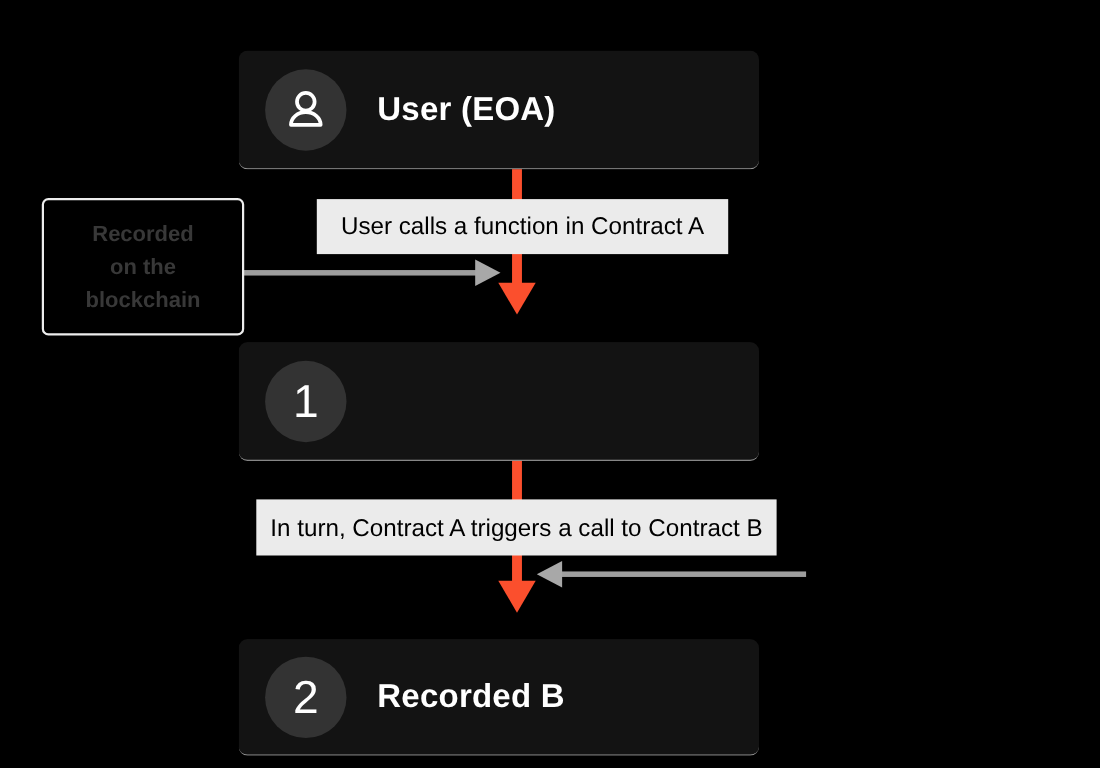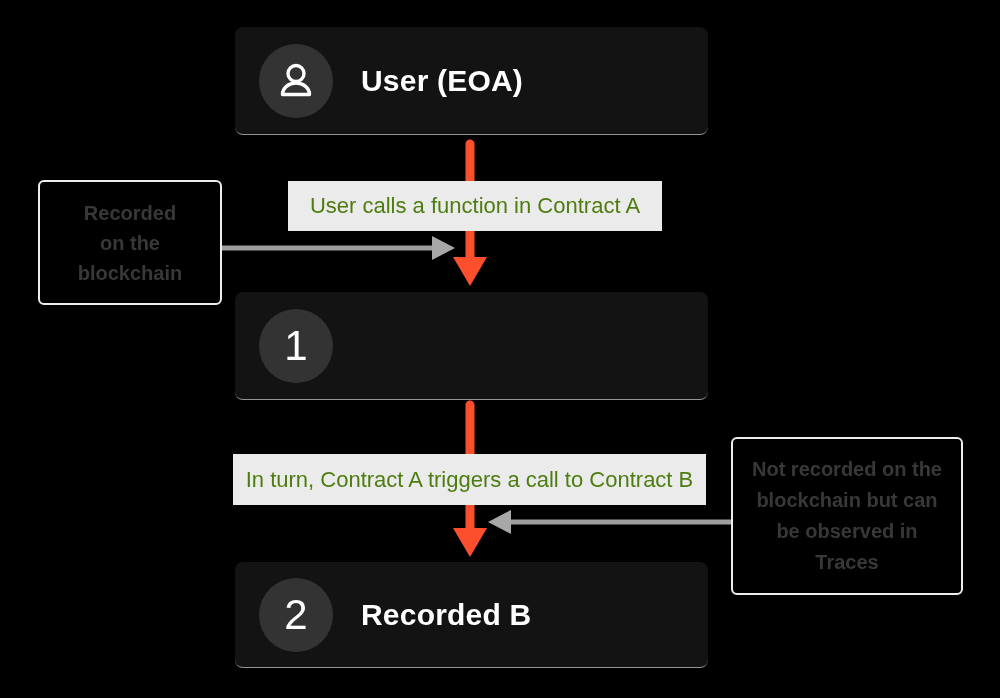--- a/index.html
+++ b/index.html
@@ -12,30 +12,31 @@
     position: relative;
     width: 1000px;
     height: 698px;
     background: #000000;
     overflow: hidden;
   }
 
   
   .node {
     position: absolute;
-    left: 235px;
+    left: 217px;
     width: 473px;
     height: 108px;
     background: #131313;
     border-radius: 8px;
     border-bottom: 1px solid rgba(255,255,255,0.55);
     display: flex;
     align-items: center;
     box-sizing: border-box;
     z-index: 3;
+    margin-top: 19px;
   }
   .node-badge {
     width: 74px;
     height: 74px;
     border-radius: 50%;
     background: #333333;
     margin-left: 24px;
     display: flex;
     align-items: center;
     justify-content: center;
@@ -52,21 +53,21 @@
     font-size: 30px;
     font-weight: 700;
     margin-left: 28px;
     letter-spacing: 0.2px;
   }
 
   
   .flow-label {
     position: absolute;
     background: #ebebeb;
-    color: #4d7c0f;
+    color: #000000;
     font-size: 22px;
     display: flex;
     align-items: center;
     justify-content: center;
     z-index: 4;
     white-space: nowrap;
   }
   #flow-label-1 { left: 288px; top: 181px; width: 374px; height: 50px; }
   #flow-label-2 { left: 233px; top: 454px; width: 473px; height: 51px; }
 
@@ -135,24 +136,20 @@
 blockchain</div>
 
   <div class="node" style="top:292px;">
     <div class="node-badge">
       <span class="num">1</span>
     </div>
   </div>
 
   <div class="flow-label" id="flow-label-2">In turn, Contract A triggers a call to Contract B</div>
 
-  <div class="annotation" id="annotation-right">Not recorded on the
-blockchain but can
-be observed in
-Traces</div>
 
   <div class="node" style="top:562px; height:106px;">
     <div class="node-badge">
       <span class="num">2</span>
     </div>
     <div class="node-title">Recorded B</div>
   </div>
 
 </div>
 

